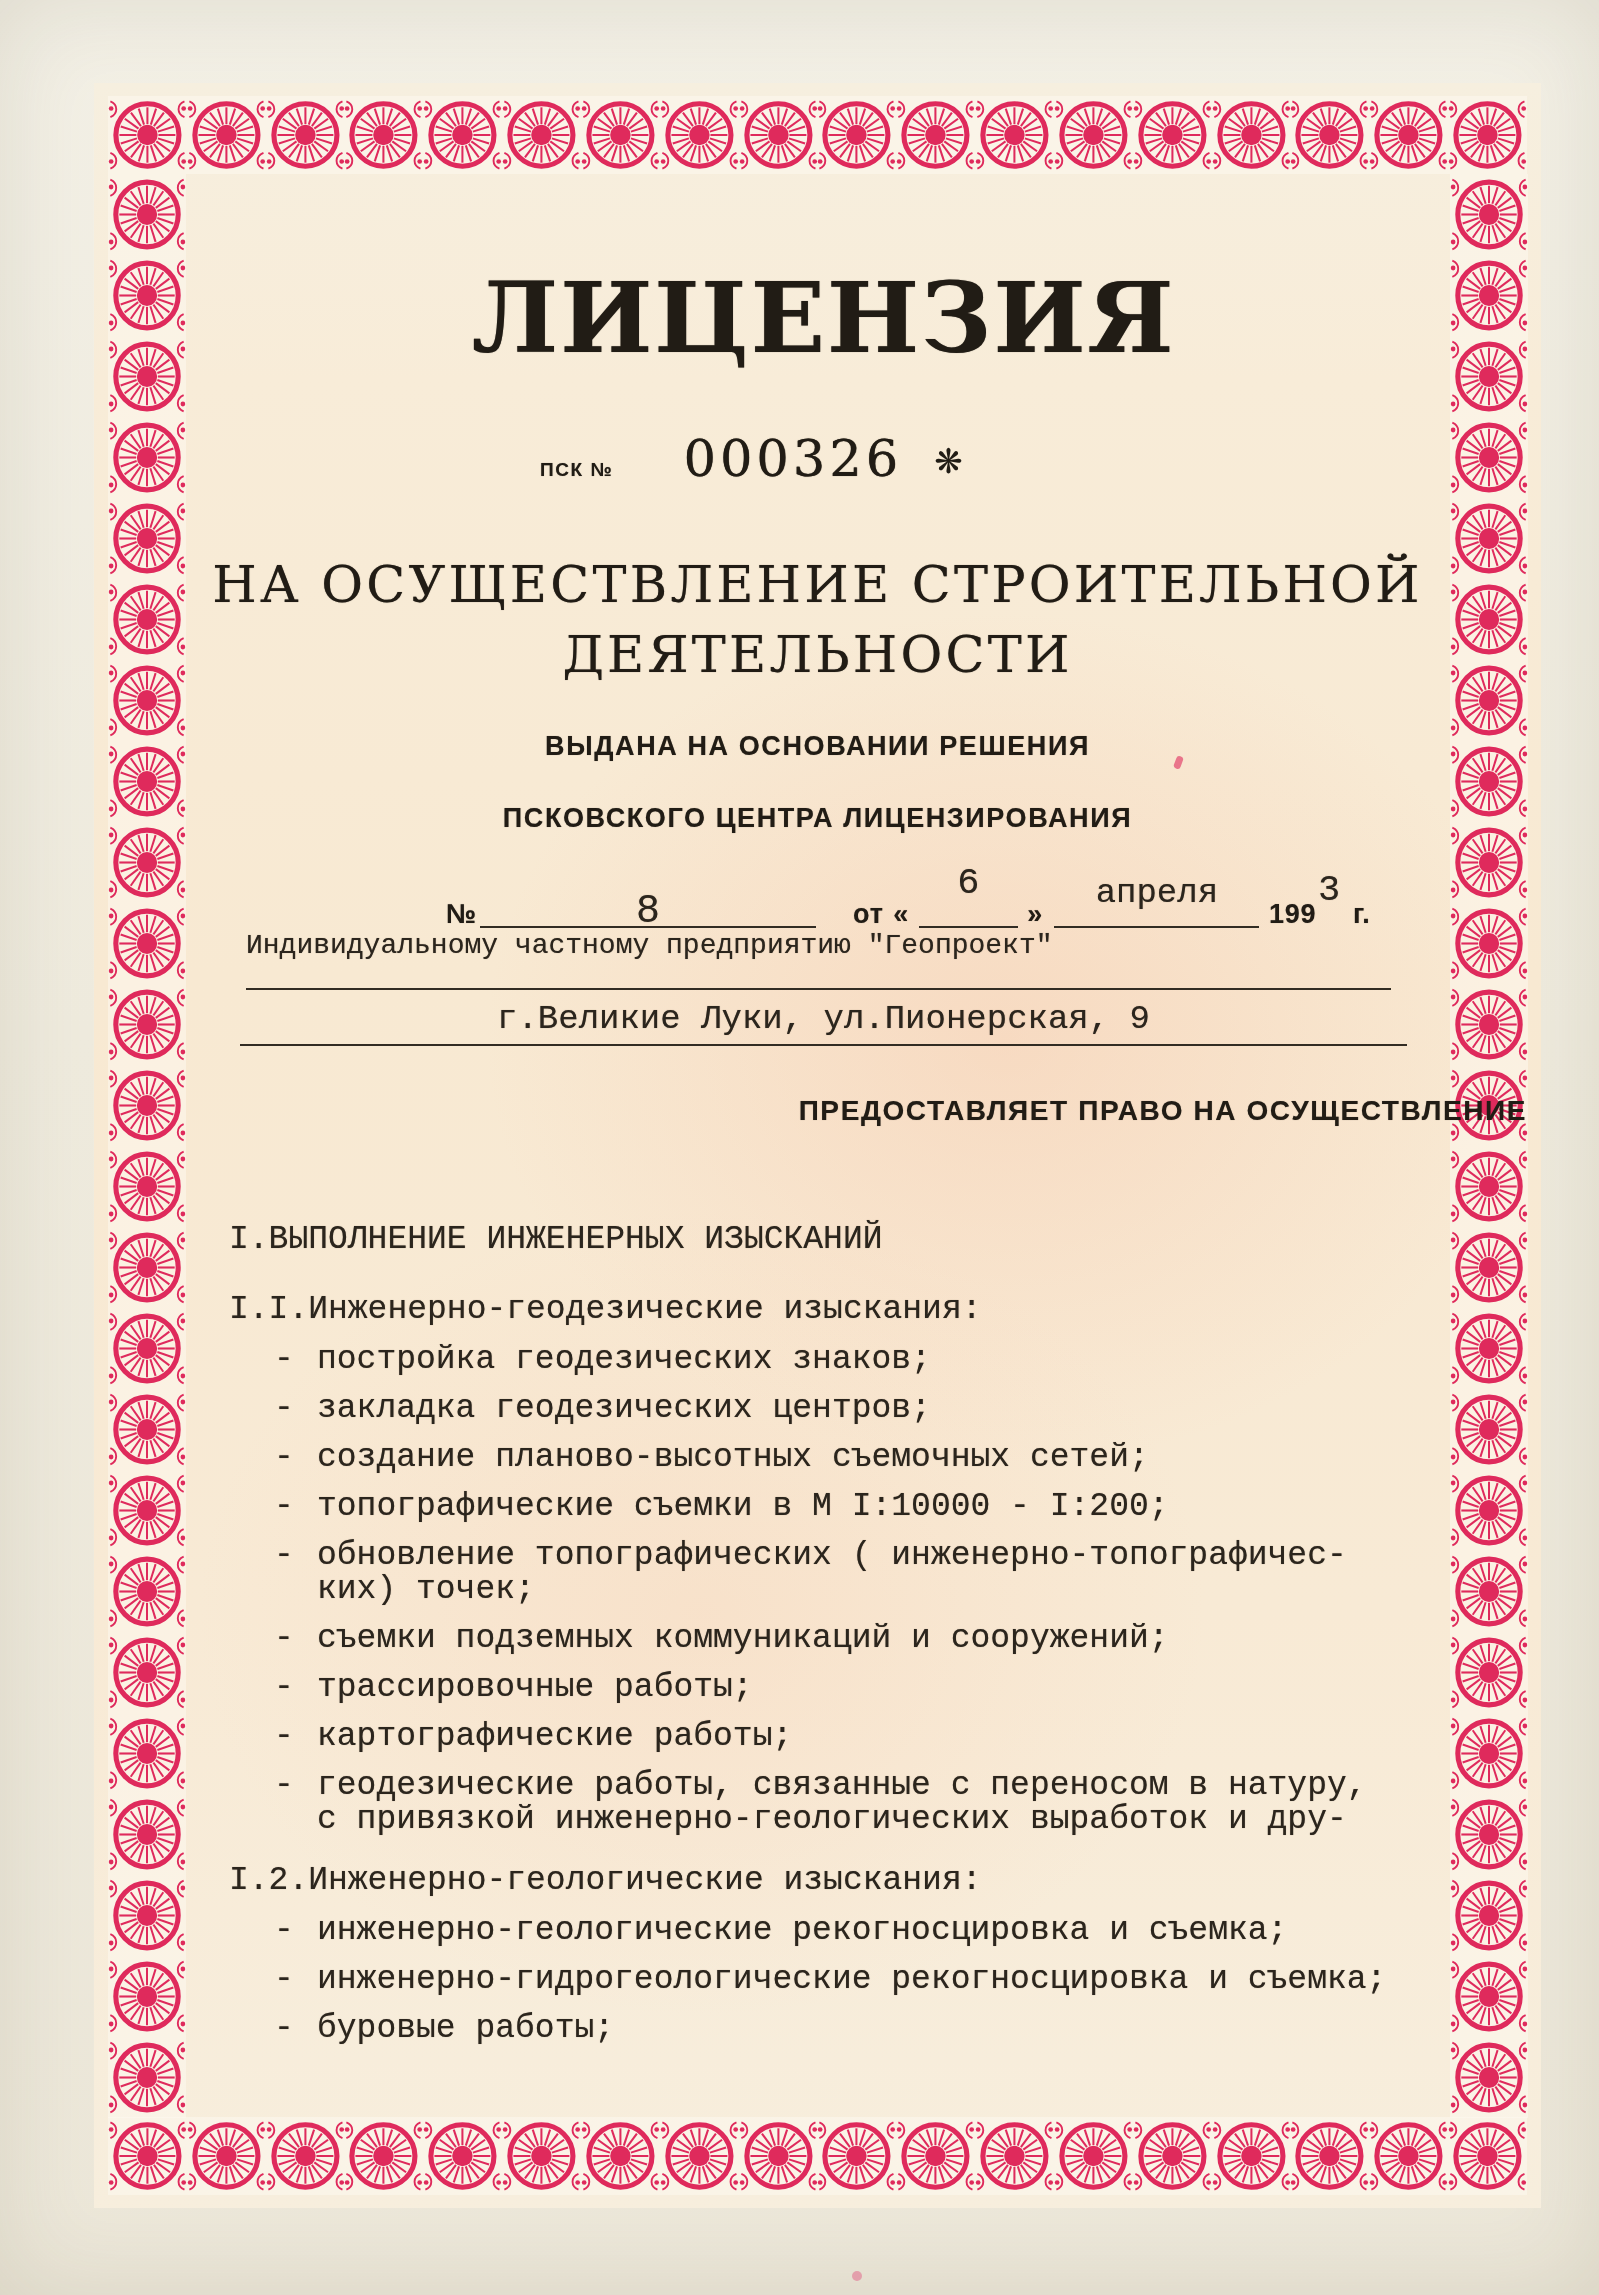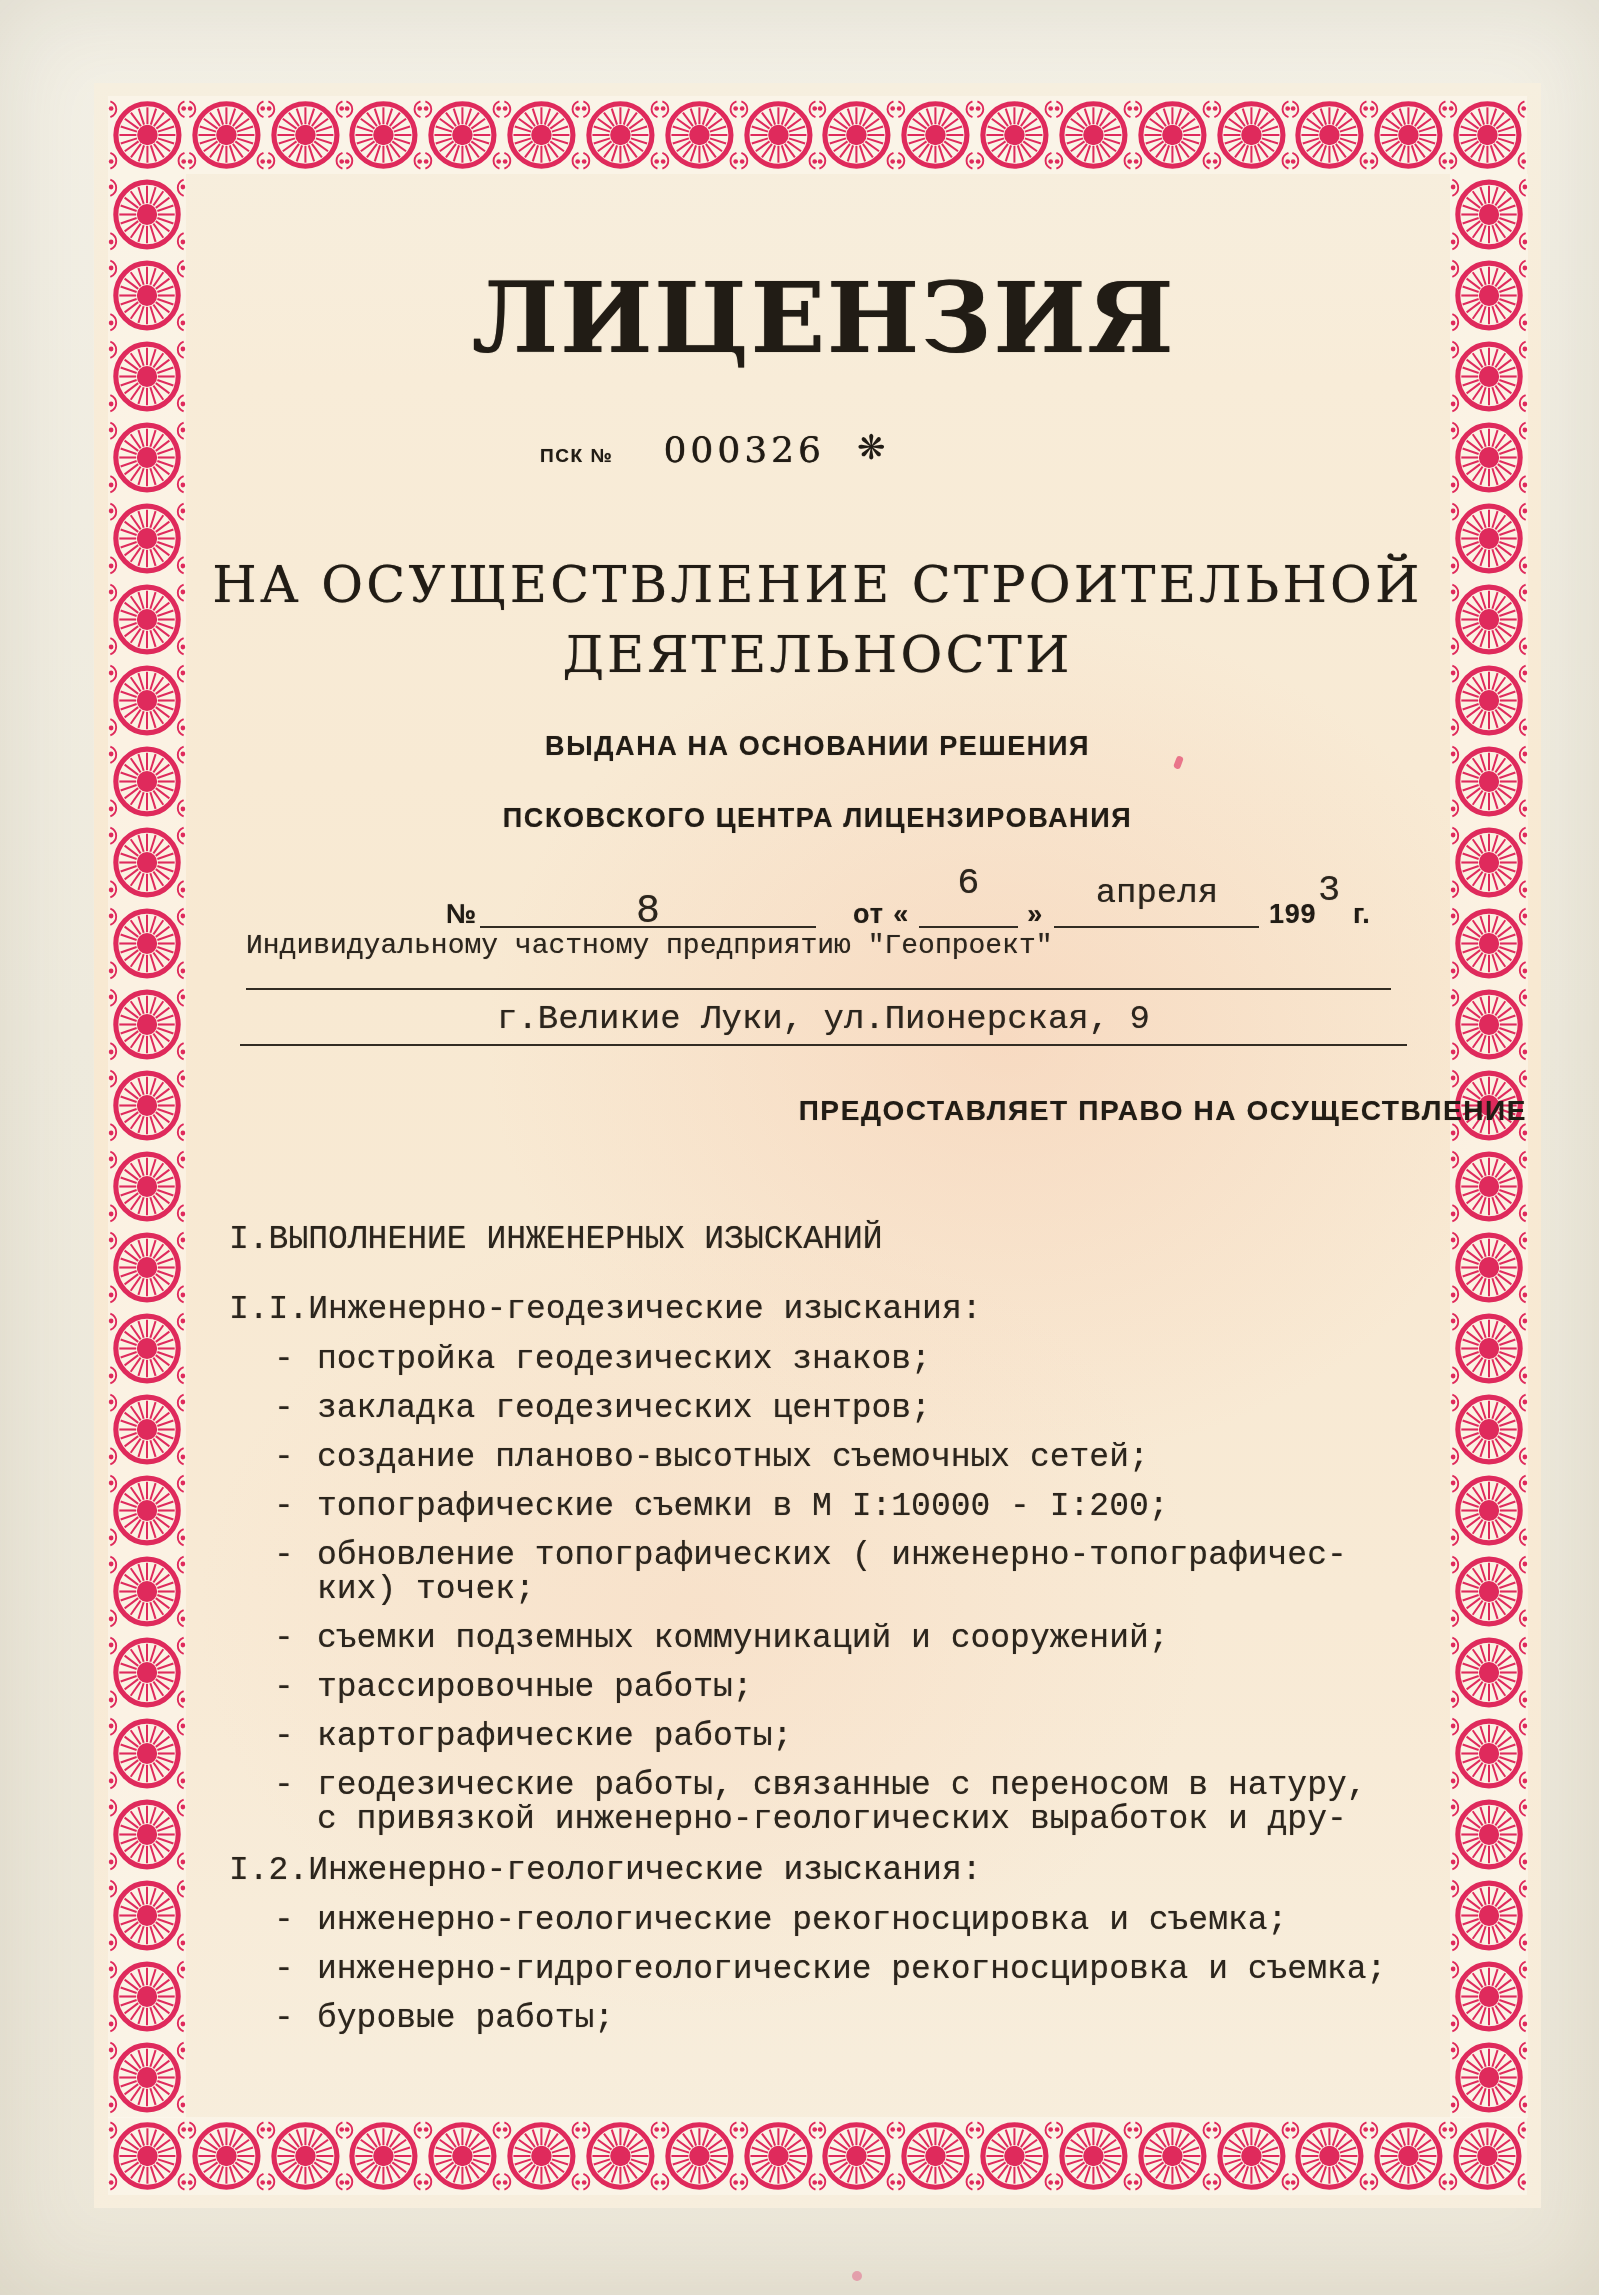--- a/index.html
+++ b/index.html
@@ -31,21 +31,21 @@
   .border-strip svg{display:block;flex:0 0 auto;}
 
   .title{
     position:absolute;left:108px;right:60px;top:269px;text-align:center;
     font-family:"DejaVu Serif",serif;font-weight:bold;font-size:98px;line-height:1;
     letter-spacing:1.6px;text-shadow:0 0 0.8px rgba(25,20,12,.6);
   }
   .serial-row{position:absolute;left:540px;top:429px;display:flex;align-items:baseline;}
   .serial-label{font-weight:bold;font-size:19px;letter-spacing:1.6px;text-shadow:0 0 0.8px rgba(25,20,12,.5);}
   .serial-number{
-    margin-left:50px;font-family:"DejaVu Serif",serif;font-size:36px;letter-spacing:4px;
+    margin-left:70px;font-family:"DejaVu Serif",serif;font-size:51px;letter-spacing:4px;
     text-shadow:0 0 0.8px rgba(25,20,12,.7), 0.4px 0 0 rgba(25,20,12,.5);
     text-align:center;
   }
   .serial-mark{margin-left:32px;font-family:"DejaVu Sans",sans-serif;font-size:34px;transform:translateY(-3.2px);}
 
   .subtitle{
     position:absolute;left:108px;right:72px;top:550px;text-align:center;
     font-family:"DejaVu Serif",serif;font-size:51px;line-height:70px;letter-spacing:3.2px;
     text-shadow:0 0 0.8px rgba(25,20,12,.65);
   }
@@ -89,21 +89,21 @@
     white-space:pre;
   }
   .grants{
     position:absolute;left:108px;right:72px;top:1095px;text-align:right;font-weight:bold;
     font-size:28px;letter-spacing:1.6px;text-shadow:0 0 0.8px rgba(25,20,12,.5);
   }
 
   .outline{position:absolute;left:229px;top:1223px;width:1219px;font-size:33px;line-height:34px;}
   .o-heading{margin-bottom:36px;white-space:pre;}
   .o-subheading{margin-bottom:16px;white-space:pre;}
-  .o-subheading.gap-top{margin-top:17px;}
+  .o-subheading.gap-top{margin-top:27px;}
   .bullet-item{display:flex;margin-bottom:15px;padding-left:45px;}
   .bullet-dash{flex:none;width:43px;}
   .bullet-lines{flex:1;}
   .bullet-lines .line{white-space:pre;}
 
   .speck-bottom{position:absolute;left:852px;top:2271px;width:10.4px;height:10.4px;border-radius:50%;background:rgba(225,105,140,.55);}
   .speck-mid{position:absolute;left:1175px;top:756px;width:7.2px;height:12.8px;border-radius:3.2px;background:rgba(223,42,92,.6);transform:rotate(20deg);}
 </style>
 </head>
 <body>

